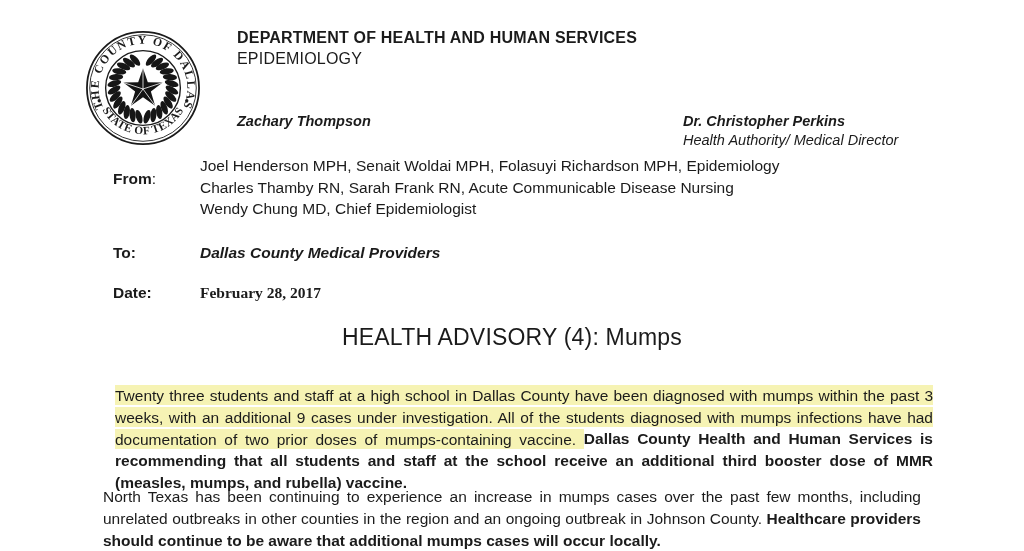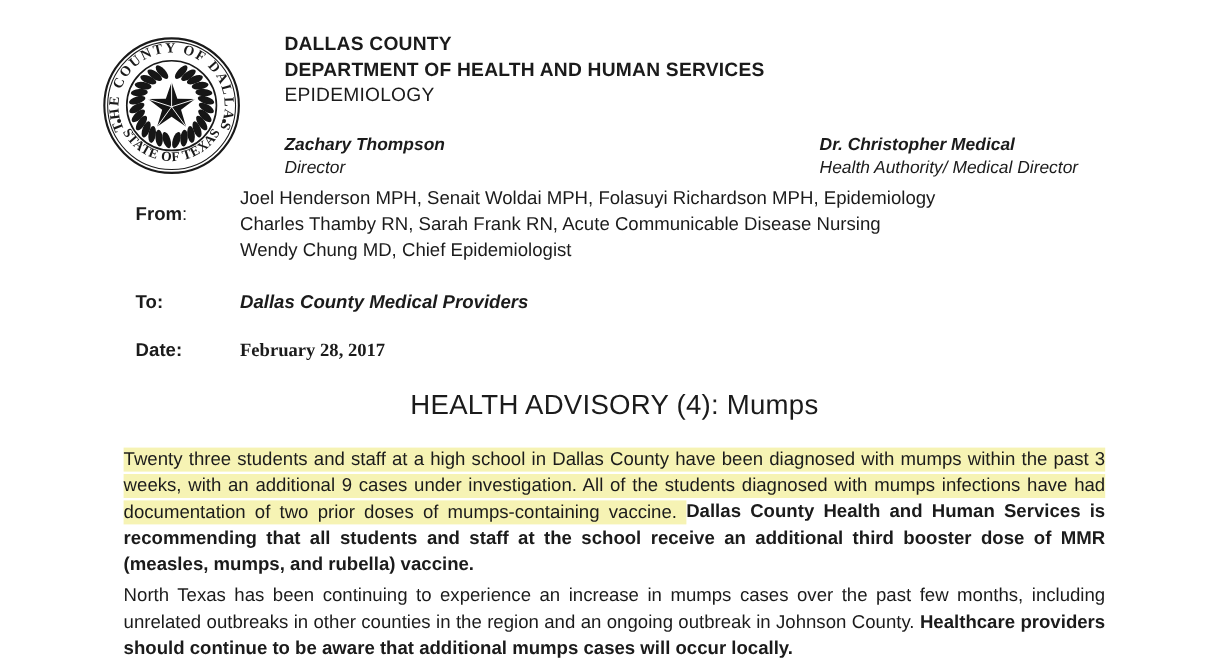--- a/index.html
+++ b/index.html
@@ -28,21 +28,21 @@
   .bold { font-weight:bold; }
   
   .adv-title {
     position:absolute; left:103px; top:324px; width:818px;
     font-size:23px; letter-spacing:0.2px; text-align:center;
   }
   .body-para {
     position:absolute; left:103px; width:818px;
     font-size:15.5px; line-height:22px; text-align:justify;
   }
-  .para1 { top:372px; }
+  .para1 { top:384px;margin-left:12px; }
   .para2 { top:486px; }
   .hl { background:var(--hl, #f6f3b4); padding:1.5px 0; box-decoration-break:clone; -webkit-box-decoration-break:clone; }
 </style>
 </head>
 <body>
 
 <div class="page">
 
   <svg class="seal" viewBox="0 0 120 120" aria-hidden="true">
     <defs>
@@ -86,31 +86,29 @@
         <use href="#lfL" transform="rotate(-159 60 60)"></use>
       <use href="#lfL" transform="rotate(-172 60 60)"></use>
     </g>
     <g>
       <path d="M60,40 L64.9,54.2 L80,54.5 L68,63.6 L72.3,78 L60,69.4 L47.7,78 L52,63.6 L40,54.5 L55.1,54.2 Z" fill="#141414"></path>
       <path d="M60,61 L60,40 M60,61 L80,54.5 M60,61 L72.3,78 M60,61 L47.7,78 M60,61 L40,54.5" stroke="#ffffff" stroke-width="0.8" fill="none"></path>
     </g>
   </svg>
 
   <div class="header-block">
-    <div class="hline hbold">DALLAS COUNTY</div>
     <div class="hline hbold">DEPARTMENT OF HEALTH AND HUMAN SERVICES</div>
     <div class="hline">EPIDEMIOLOGY</div>
   </div>
 
   <div class="officials-left">
     <div class="official-name">Zachary Thompson</div>
-    <div class="official-title">Director</div>
   </div>
   <div class="officials-right">
-    <div class="official-name">Dr. Christopher Medical</div>
+    <div class="official-name">Dr. Christopher Perkins</div>
     <div class="official-title">Health Authority/ Medical Director</div>
   </div>
 
   <div class="row-label" style="top:168px;text-align:center;"><span>From</span><span class="colon">:</span></div>
   <div class="row-content" style="top:155px;">
     <div>Joel Henderson MPH, Senait Woldai MPH, Folasuyi Richardson MPH, Epidemiology</div>
     <div>Charles Thamby RN, Sarah Frank RN, Acute Communicable Disease Nursing</div>
     <div>Wendy Chung MD, Chief Epidemiologist</div>
   </div>
 

